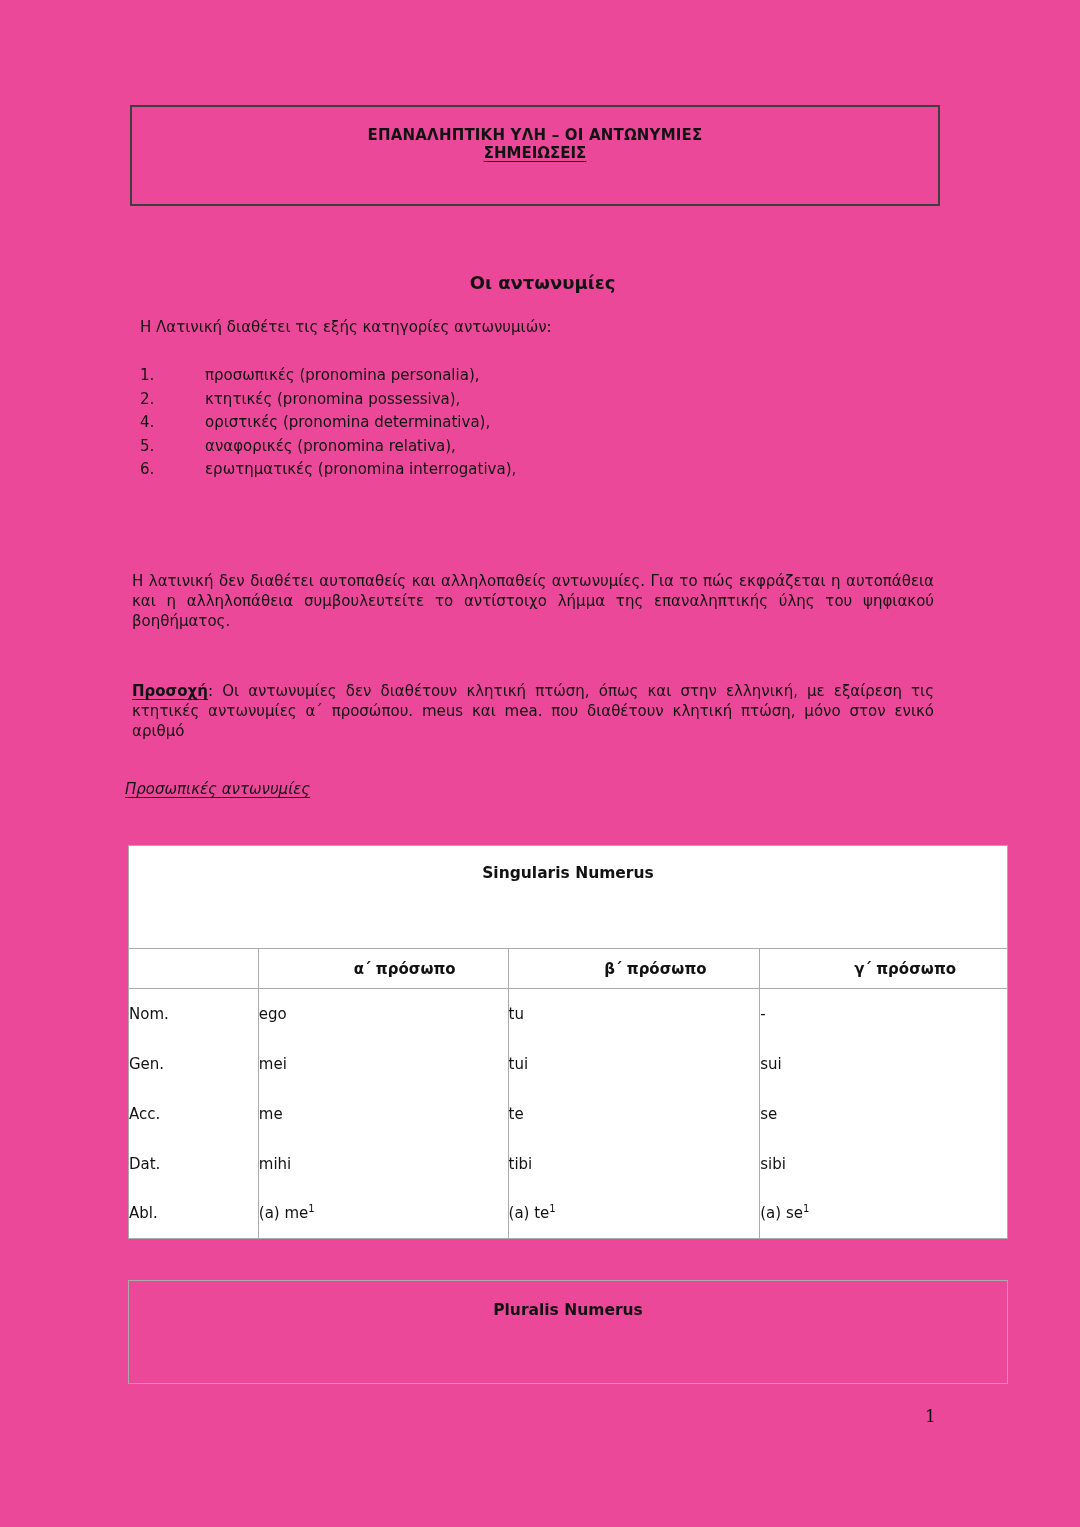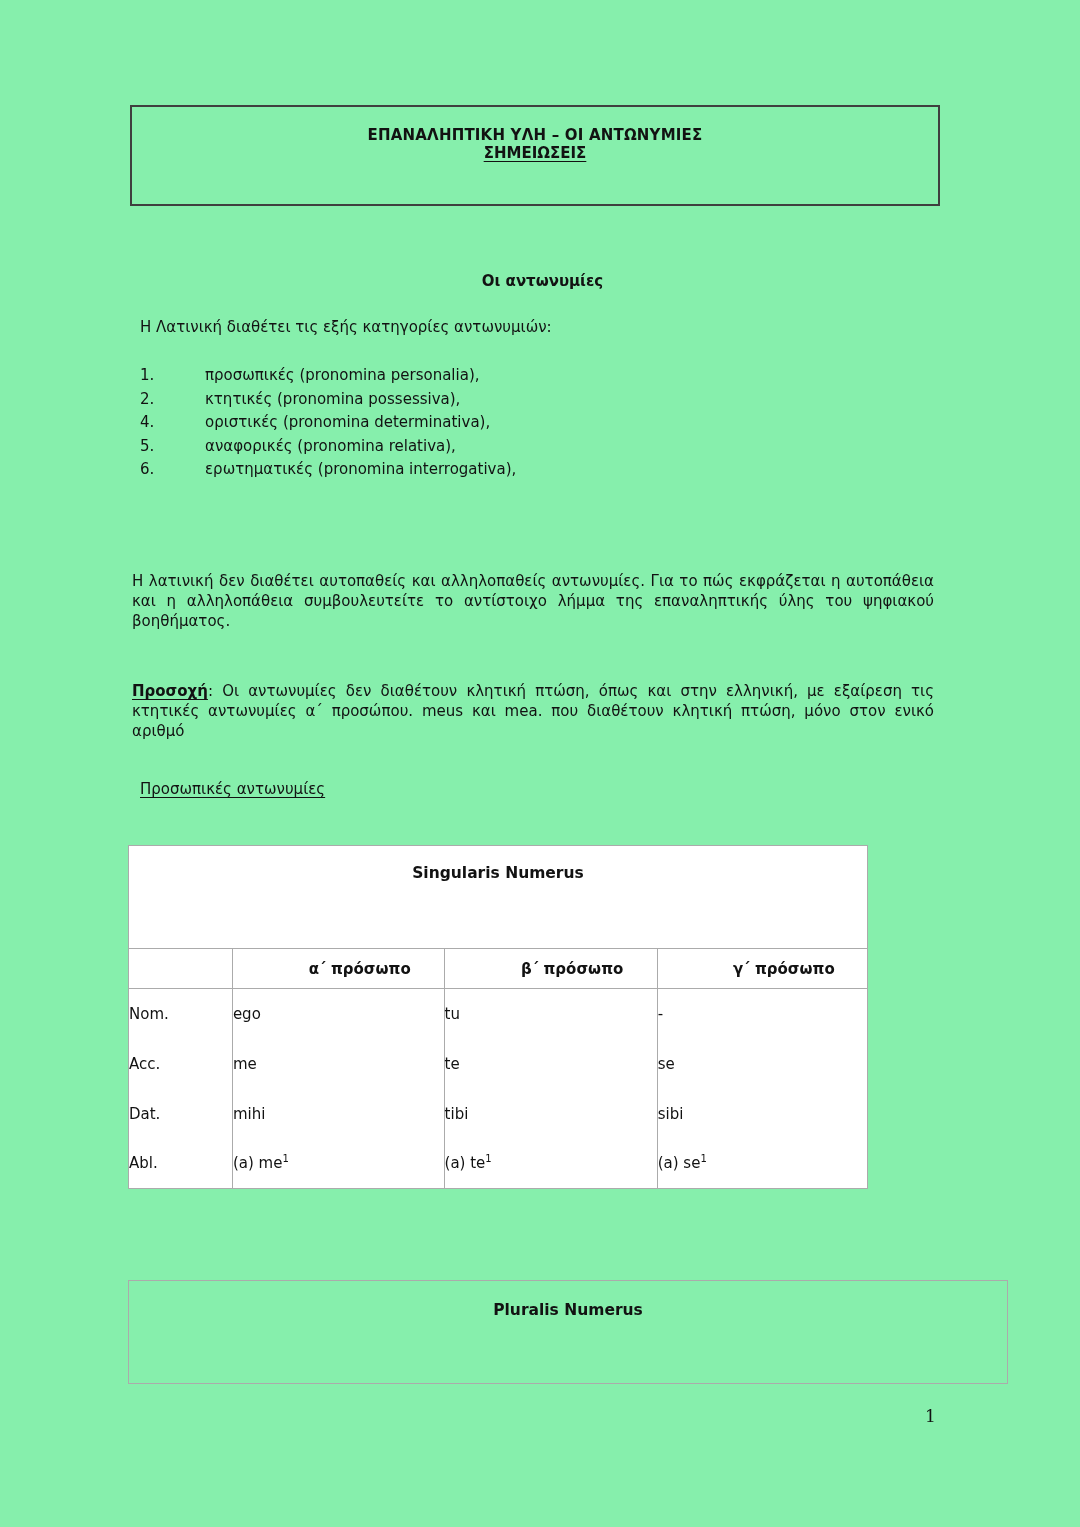--- a/index.html
+++ b/index.html
@@ -1,67 +1,67 @@
 <!DOCTYPE html>
 <html><head>
 <meta charset="utf-8">
 <style>
   * { margin:0; padding:0; box-sizing:border-box; }
   html,body { background:#ffffff; }
   .page {
     position:relative;
     width:1080px; height:1527px;
     margin:0 auto;
-    background:#86efac;
+    background:#ec4899;
     color:#121212;
     font-family:"DejaVu Sans","Liberation Sans",sans-serif;
     font-size:15px;
     overflow:hidden;
   }
 
   
   .header-box {
     position:absolute; left:130px; top:105px;
     width:810px; height:101px;
     border:2px solid #3f3f3f;
     text-align:center;
     padding-top:19px;
   }
   .header-box .title { font-weight:bold; letter-spacing:0.2px; }
   .header-box .subtitle { font-weight:bold; text-decoration:underline; text-underline-offset:3px; }
 
   
   .section-title {
     position:absolute; left:140px; top:272px; width:805px;
-    text-align:center; font-weight:bold; font-size:15px;
+    text-align:center; font-weight:bold; font-size:18px;
   }
 
   .intro { position:absolute; left:140px; top:318px; width:805px; }
 
   .pronoun-list { position:absolute; left:140px; top:364px; width:805px; }
   .pronoun-list .row { line-height:23.5px; }
   .pronoun-list .num { display:inline-block; width:65px; }
 
   .para-justified {
     position:absolute; left:132px; width:802px;
     text-align:justify; line-height:20px;
   }
   .para-reflexive { top:571px; }
   .para-note { top:681px; }
   .note-label { font-weight:bold; text-decoration:underline; text-underline-offset:3px; }
 
   .subsection-title {
-    position:absolute; left:140px; top:780px;
-    text-decoration:underline; text-underline-offset:3px;
+    position:absolute; left:125px; top:780px;
+    text-decoration:underline; text-underline-offset:3px;font-style:italic;
   }
 
   
   .singular-table {
     position:absolute; left:128px; top:845px;
-    width:740px;
+    width:880px;
     border-collapse:collapse;
     font-size:15px; color:#121212;
   }
   .singular-table, .singular-table td { border:1px solid #ababab; }
   .singular-table td { background:#ffffff; }
   .t-caption {
     height:103px; vertical-align:top; text-align:center;
     font-weight:bold; font-size:15.5px; padding-top:18px;
   }
   .t-head td {
@@ -143,20 +143,26 @@
         <td class="col-b">β΄ πρόσωπο</td>
         <td class="col-c">γ΄ πρόσωπο</td>
       </tr>
       <tr class="t-data">
         <td>Nom.</td>
         <td>ego</td>
         <td>tu</td>
         <td>-</td>
       </tr>
       <tr class="t-data">
+        <td>Gen.</td>
+        <td>mei</td>
+        <td>tui</td>
+        <td>sui</td>
+      </tr>
+      <tr class="t-data">
         <td>Acc.</td>
         <td>me</td>
         <td>te</td>
         <td>se</td>
       </tr>
       <tr class="t-data">
         <td>Dat.</td>
         <td>mihi</td>
         <td>tibi</td>
         <td>sibi</td>

